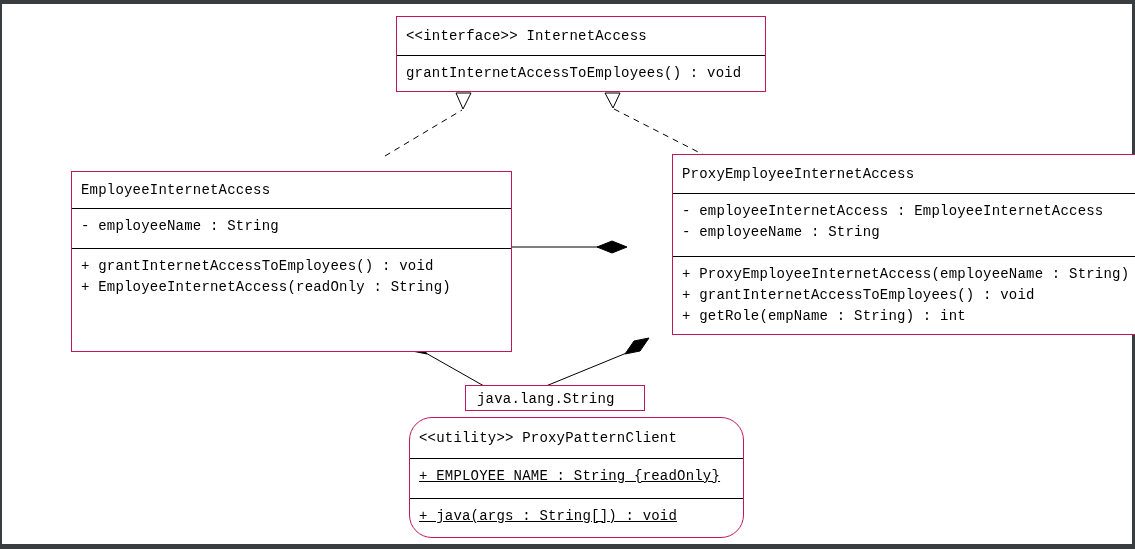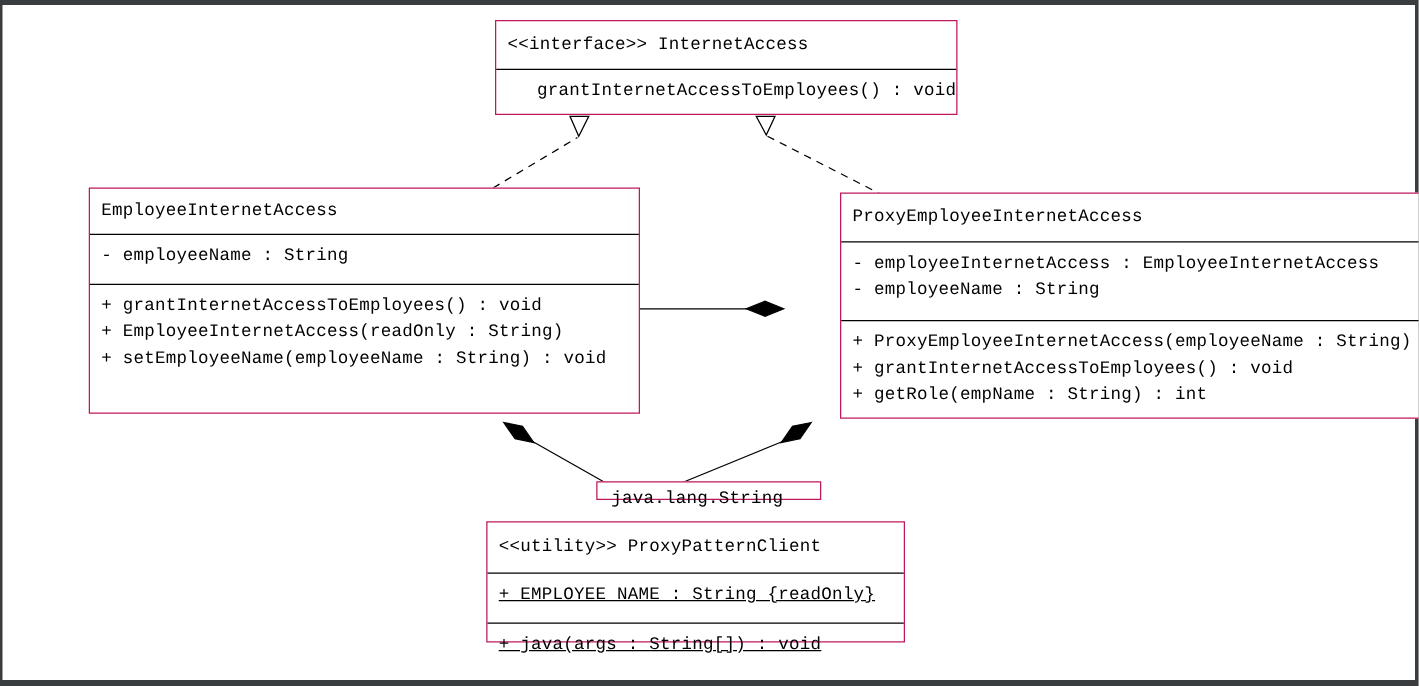--- a/index.html
+++ b/index.html
@@ -19,32 +19,32 @@
   }
   .cmp{box-sizing:border-box;overflow:hidden;}
   .cmp + .cmp{border-top:1px solid #000;}
   .cmp.title{display:flex;align-items:center;padding-left:9px;}
   .cmp.body{padding:7px 0 0 9px;}
   .row{line-height:21px;}
   .row.u{text-decoration:underline;}
   
   #box-interface{left:351px;top:16px;width:370px;height:76px;}
   #box-interface .title{height:38px;}
-  #box-interface .body{height:36px;text-align:right;}
-  #box-employee{left:26px;top:150px;width:441px;height:181px;}
+  #box-interface .body{height:36px;}
+  #box-employee{left:26px;top:171px;width:441px;height:181px;}
   #box-employee .title{height:36px;}
   #box-employee .fields{height:40px;}
   #box-employee .methods{height:103px;}
   #box-proxy{left:627px;top:154px;width:489px;height:181px;}
   #box-proxy .title{height:38px;}
   #box-proxy .fields{height:63px;}
   #box-proxy .methods{height:78px;}
-  #box-string{left:432px;top:385px;width:180px;height:15px;}
+  #box-string{left:420px;top:385px;width:180px;height:26px;}
   #box-string .title{height:25px;padding-left:11px;}
-  #box-client{left:344px;top:417px;width:335px;height:97px;}
+  #box-client{left:364px;top:417px;width:335px;height:121px;border-radius:23px;}
   #box-client .title{height:40px;}
   #box-client .fields{height:40px;}
   #box-client .methods{height:39px;}
 </style>
 </head>
 <body>
 
 <div class="frame">
   <div class="canvas"></div>
 
@@ -79,21 +79,20 @@
   </div>
 
   <div class="uml-class" id="box-employee">
     <div class="cmp title">EmployeeInternetAccess</div>
     <div class="cmp body fields">
       <div class="row">- employeeName : String</div>
     </div>
     <div class="cmp body methods">
       <div class="row">+ grantInternetAccessToEmployees() : void</div>
       <div class="row">+ EmployeeInternetAccess(readOnly : String)</div>
-      <div class="row">+ setEmployeeName(employeeName : String) : void</div>
     </div>
   </div>
 
   <div class="uml-class" id="box-proxy">
     <div class="cmp title">ProxyEmployeeInternetAccess</div>
     <div class="cmp body fields">
       <div class="row">- employeeInternetAccess : EmployeeInternetAccess</div>
       <div class="row">- employeeName : String</div>
     </div>
     <div class="cmp body methods">

